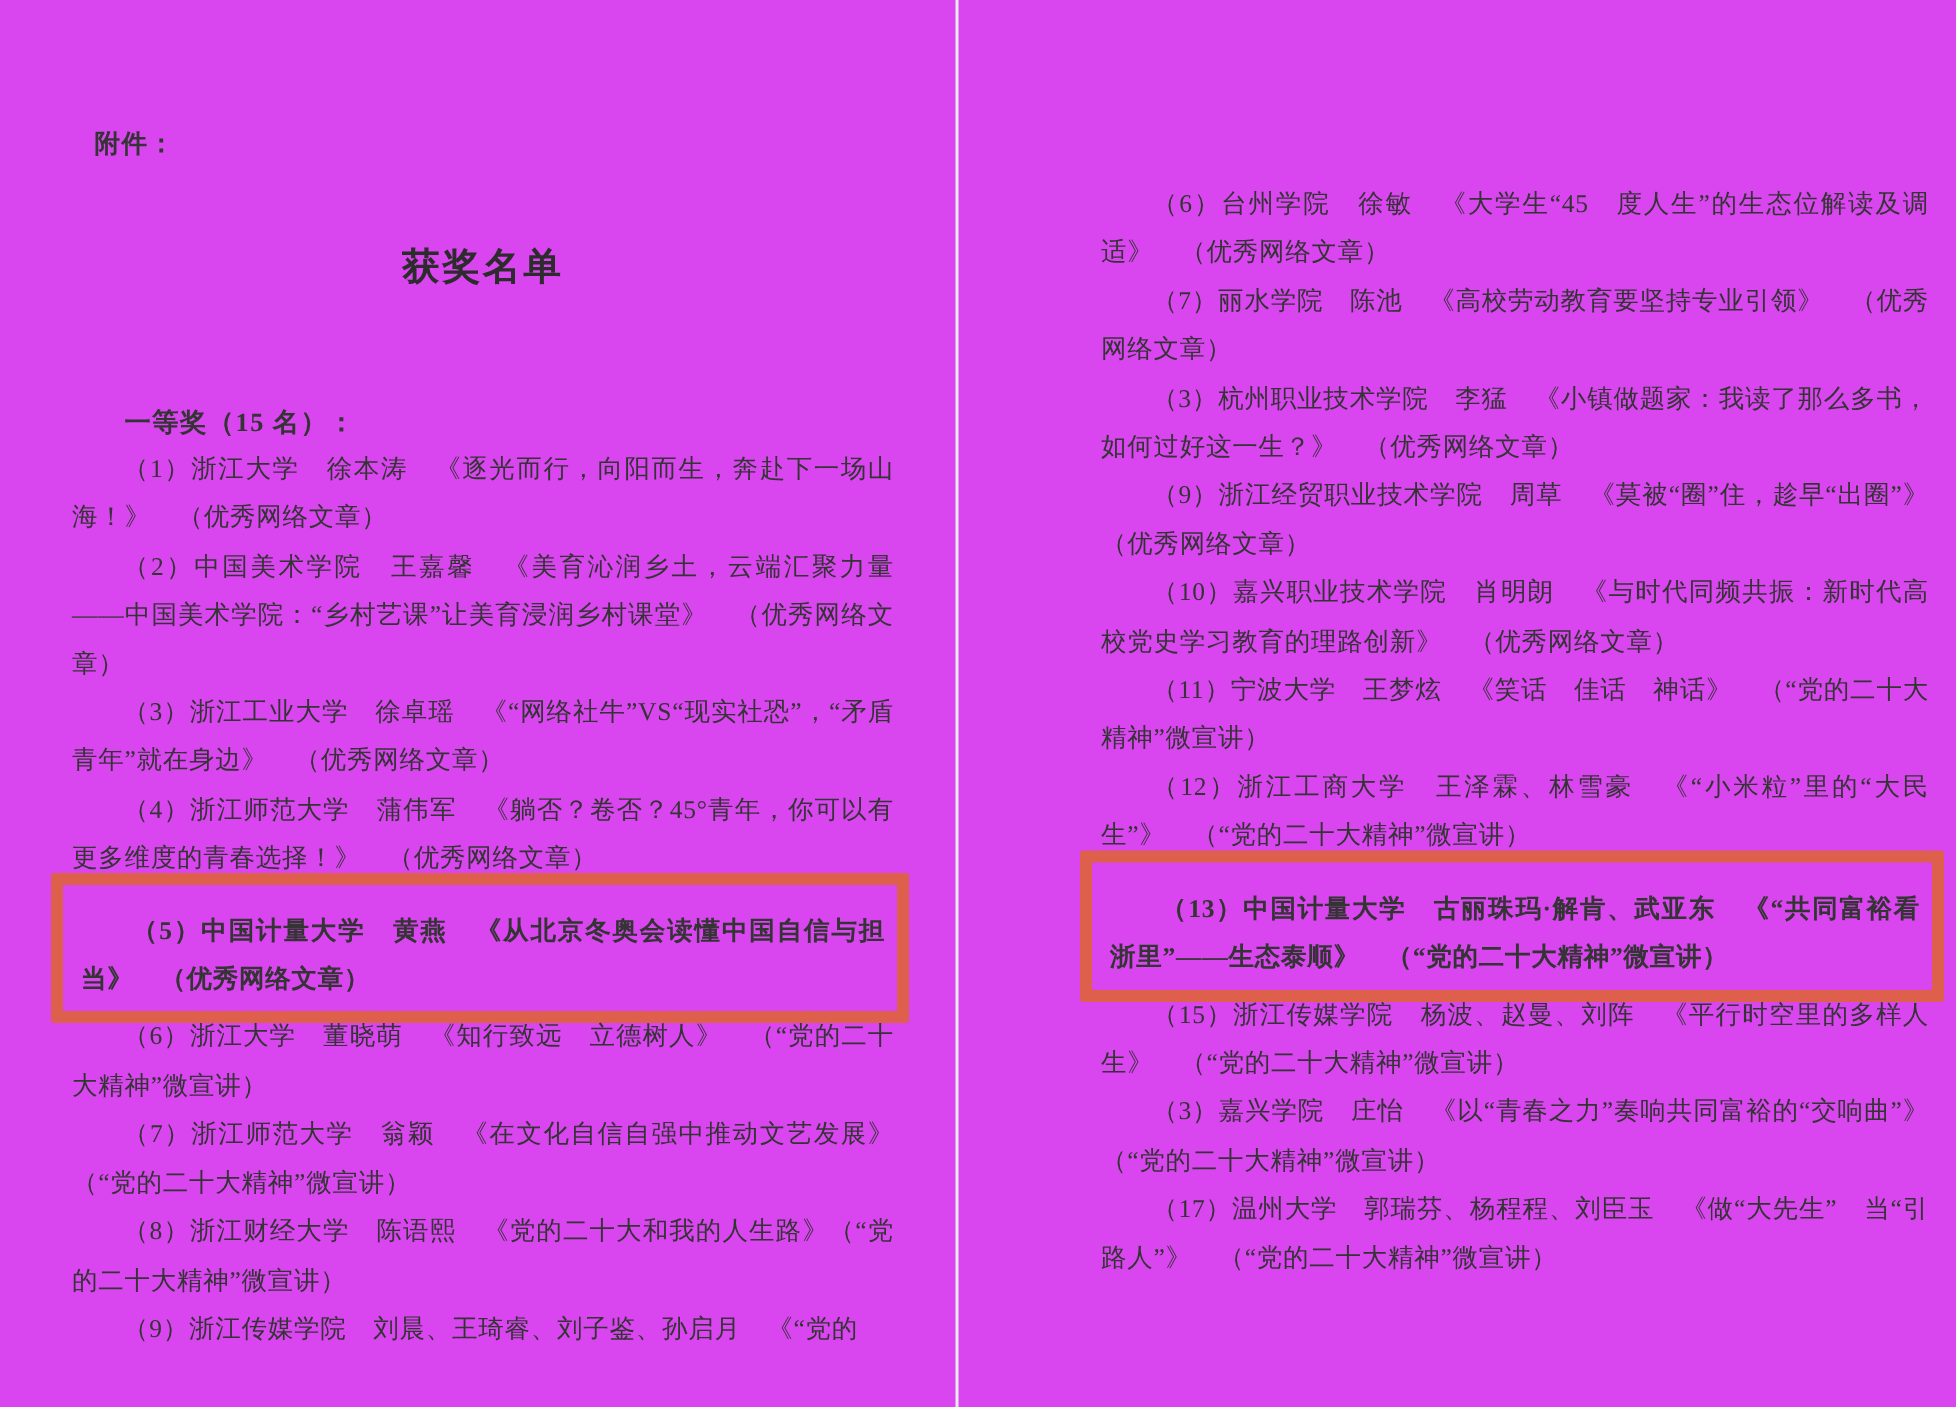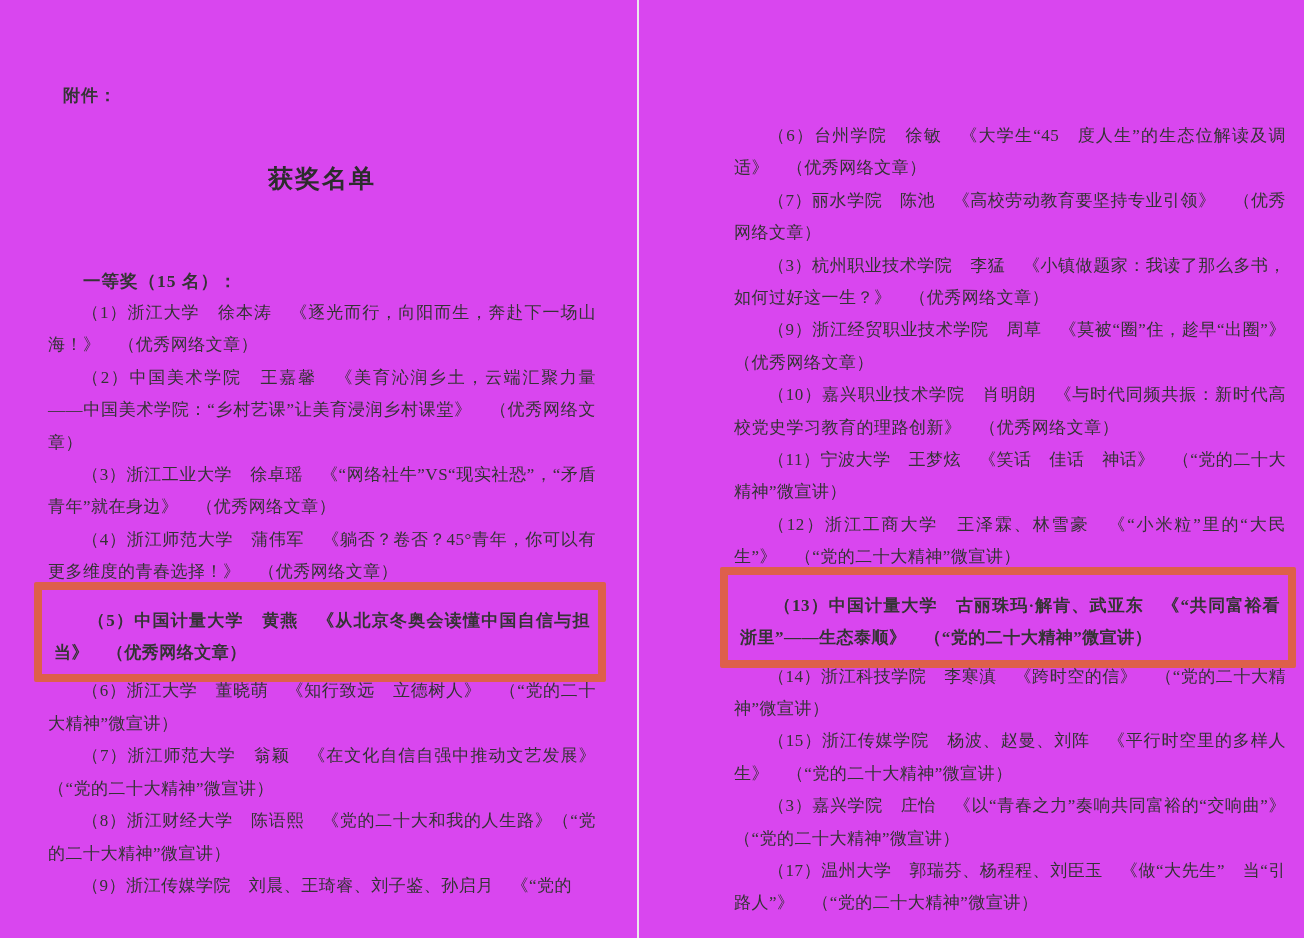--- a/index.html
+++ b/index.html
@@ -56,18 +56,17 @@
     <p class="item">（6）台州学院 徐敏 《大学生“45 度人生”的生态位解读及调适》 （优秀网络文章）</p>
     <p class="item">（7）丽水学院 陈池 《高校劳动教育要坚持专业引领》 （优秀网络文章）</p>
     <p class="item">（3）杭州职业技术学院 李猛 《小镇做题家：我读了那么多书，如何过好这一生？》 （优秀网络文章）</p>
     <p class="item">（9）浙江经贸职业技术学院 周草 《莫被“圈”住，趁早“出圈”》（优秀网络文章）</p>
     <p class="item">（10）嘉兴职业技术学院 肖明朗 《与时代同频共振：新时代高校党史学习教育的理路创新》 （优秀网络文章）</p>
     <p class="item">（11）宁波大学 王梦炫 《笑话 佳话 神话》 （“党的二十大精神”微宣讲）</p>
     <p class="item">（12）浙江工商大学 王泽霖、林雪豪 《“小米粒”里的“大民生”》 （“党的二十大精神”微宣讲）</p>
     <div class="hl" style="border-color: rgb(222, 95, 75);">
       <p class="item">（13）中国计量大学 古丽珠玛·解肯、武亚东 《“共同富裕看浙里”——生态泰顺》 （“党的二十大精神”微宣讲）</p>
     </div>
-    <p class="item">（14）浙江科技学院 李寒滇 《跨时空的信》 （“党的二十大精神”微宣讲）</p>
     <p class="item">（15）浙江传媒学院 杨波、赵曼、刘阵 《平行时空里的多样人生》 （“党的二十大精神”微宣讲）</p>
     <p class="item">（3）嘉兴学院 庄怡 《以“青春之力”奏响共同富裕的“交响曲”》 （“党的二十大精神”微宣讲）</p>
     <p class="item">（17）温州大学 郭瑞芬、杨程程、刘臣玉 《做“大先生” 当“引路人”》 （“党的二十大精神”微宣讲）</p>
   </div>
 </div>
 
 </body></html>

